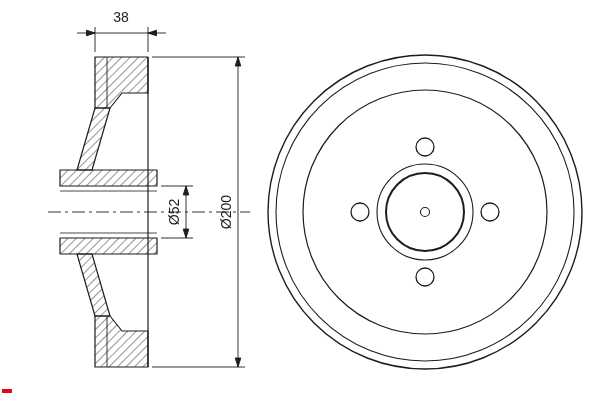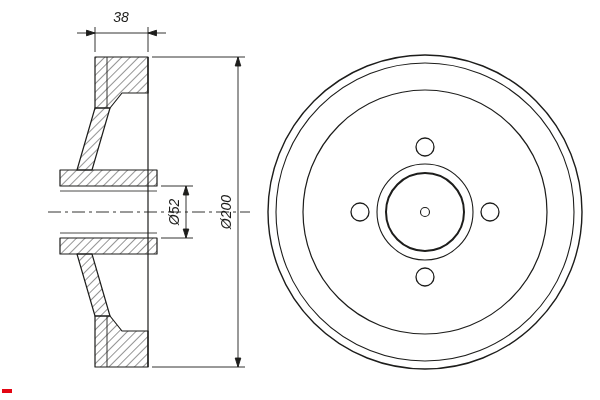--- a/index.html
+++ b/index.html
@@ -7,21 +7,20 @@
     padding: 0;
     background: #ffffff;
     font-family: "Liberation Sans", sans-serif;
   }
   .canvas {
     position: relative;
     width: 600px;
     height: 400px;
     background: #ffffff;
     overflow: hidden;
-    font-style: italic;
   }
   svg text {
     font-family: "Liberation Sans", sans-serif;
     font-size: 14px;
     fill: #1d1d1b;
   }
 </style>
 </head>
 <body>
 

